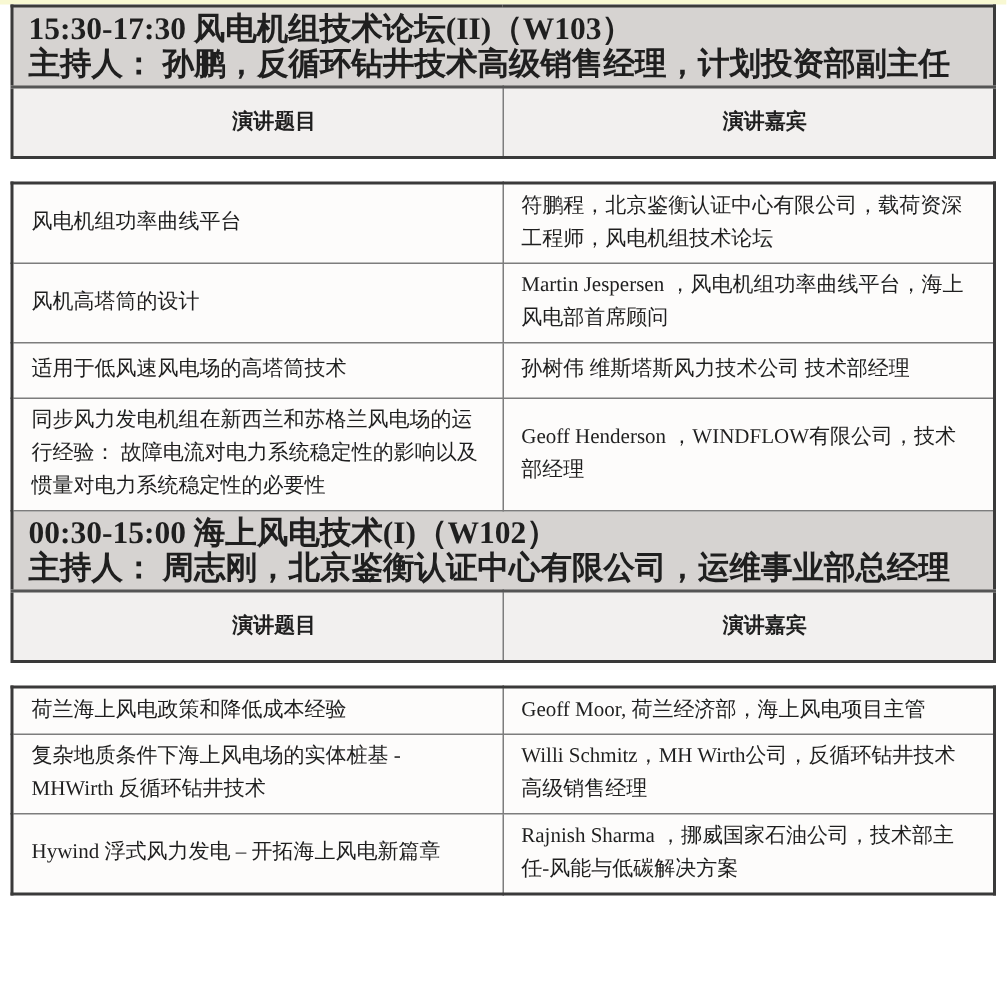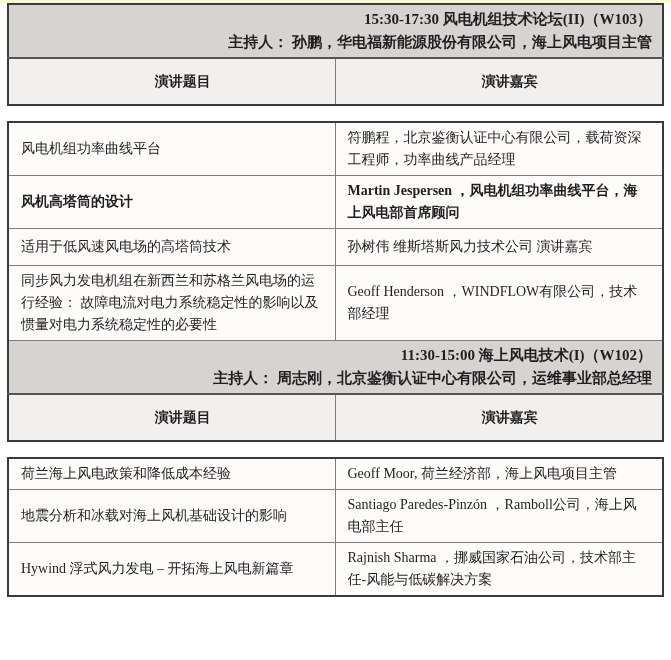--- a/index.html
+++ b/index.html
@@ -25,96 +25,96 @@
     padding:4px 12px;
     font-size:14px;
     line-height:22px;
     vertical-align:middle;
     word-break:break-word;
   }
   col.c-left{width:327px;}
   
   tr.banner-row td{
     background:#d6d3d1;
-    text-align:right;
+    text-align:left;
     font-weight:bold;
-    font-size:15px;
+    font-size:21px;
     line-height:23px;
     padding:3px 10px;
     border-bottom:2px solid #555555;
   }
   
   tr.colhead-row td{
     background:#f2f0ef;
     text-align:center;
     font-weight:bold;
     height:37px;
     border-bottom:2px solid #3a3a3a;
     padding-left:34px;
   }
   .gap{height:15px;}
   
-  .h57{height:49px;margin-top:24px;} .h44{height:36px;} .h43{height:35px;font-weight:bold;}
+  .h57{height:49px;margin-top:24px;} .h44{height:36px;} .h43{height:35px;}
   .h45{height:37px;margin-left:10px;} .h72{height:64px;}
   .h38{height:30px;} .h47{height:39px;} .h46{height:38px;} .h40{height:32px;}
   .banner-line{display:block;}
 </style>
 </head>
 <body>
 
 <div class="strip strip-top"></div>
 
 <div class="page-inner">
 
   <table class="agenda">
     <colgroup>
         <col class="c-left">
         <col>
       </colgroup>
     <tbody>
         <tr class="banner-row">
       <td colspan="2">
         <span class="banner-line">15:30-17:30 风电机组技术论坛(II)（W103）</span>
-        <span class="banner-line">主持人：  孙鹏，华电福新能源股份有限公司，海上风电项目主管</span>
+        <span class="banner-line">主持人：  孙鹏，反循环钻井技术高级销售经理，计划投资部副主任</span>
       </td>
     </tr>
     <tr class="colhead-row">
       <td>演讲题目</td>
       <td>演讲嘉宾</td>
     </tr>
   </tbody>
     </table>
 
   <div class="gap"></div>
 
   <table class="agenda">
     <colgroup>
         <col class="c-left">
         <col>
       </colgroup>
     <tbody>
         <tr class="h57">
       <td>风电机组功率曲线平台</td>
-      <td>符鹏程，北京鉴衡认证中心有限公司，载荷资深工程师，功率曲线产品经理</td>
+      <td>符鹏程，北京鉴衡认证中心有限公司，载荷资深工程师，风电机组技术论坛</td>
     </tr>
     <tr class="h43">
       <td>风机高塔筒的设计</td>
       <td>Martin Jespersen ，风电机组功率曲线平台，海上风电部首席顾问</td>
     </tr>
     <tr class="h45">
       <td>适用于低风速风电场的高塔筒技术</td>
-      <td>孙树伟 维斯塔斯风力技术公司 演讲嘉宾</td>
+      <td>孙树伟 维斯塔斯风力技术公司 技术部经理</td>
     </tr>
     <tr class="h72">
       <td>同步风力发电机组在新西兰和苏格兰风电场的运行经验： 故障电流对电力系统稳定性的影响以及惯量对电力系统稳定性的必要性</td>
       <td>Geoff Henderson ，WINDFLOW有限公司，技术部经理</td>
     </tr>
     <tr class="banner-row">
       <td colspan="2">
-        <span class="banner-line">11:30-15:00 海上风电技术(I)（W102）</span>
+        <span class="banner-line">00:30-15:00 海上风电技术(I)（W102）</span>
         <span class="banner-line">主持人：  周志刚，北京鉴衡认证中心有限公司，运维事业部总经理</span>
       </td>
     </tr>
     <tr class="colhead-row">
       <td>演讲题目</td>
       <td>演讲嘉宾</td>
     </tr>
   </tbody>
     </table>
 
@@ -123,23 +123,23 @@
   <table class="agenda">
     <colgroup>
         <col class="c-left">
         <col>
       </colgroup>
     <tbody>
         <tr class="h38">
       <td>荷兰海上风电政策和降低成本经验</td>
       <td>Geoff Moor, 荷兰经济部，海上风电项目主管</td>
     </tr>
-    <tr class="h46">
-      <td>地震分析和冰载对海上风机基础设计的影响</td>
-      <td>Santiago Paredes-Pinzón ，Ramboll公司，海上风电部主任</td>
+    <tr class="h47">
+      <td>复杂地质条件下海上风电场的实体桩基 - MHWirth 反循环钻井技术</td>
+      <td>Willi Schmitz，MH Wirth公司，反循环钻井技术高级销售经理</td>
     </tr>
     <tr class="h40">
       <td>Hywind 浮式风力发电 – 开拓海上风电新篇章</td>
       <td>Rajnish Sharma ，挪威国家石油公司，技术部主任-风能与低碳解决方案</td>
     </tr>
   </tbody>
     </table>
 
 </div>
 

